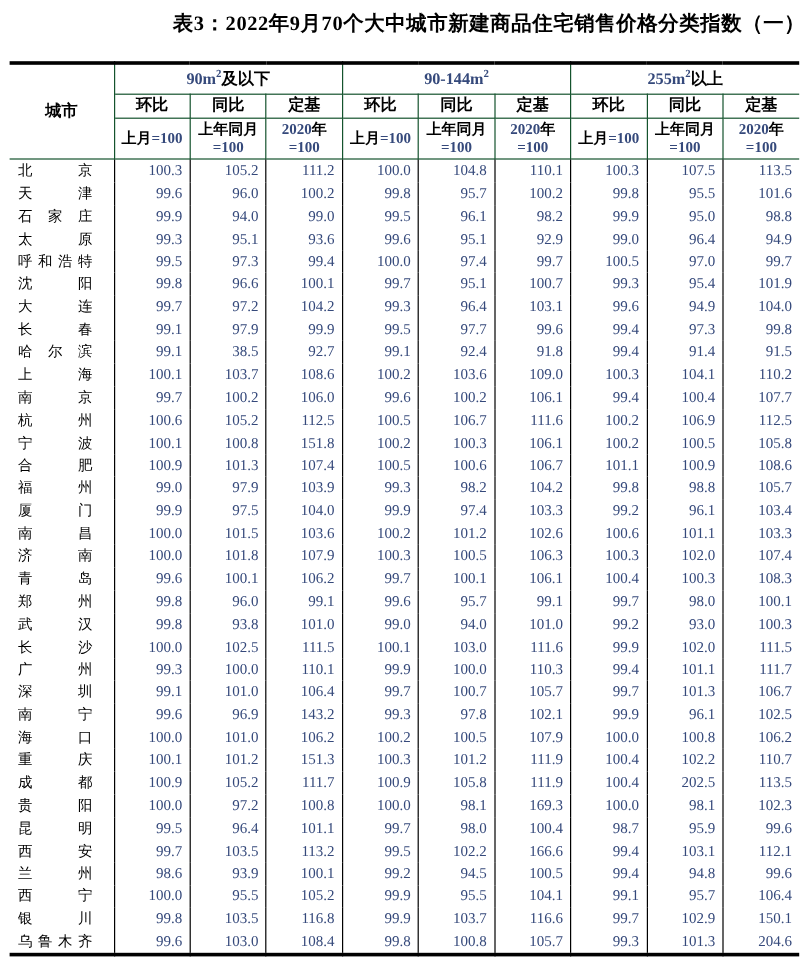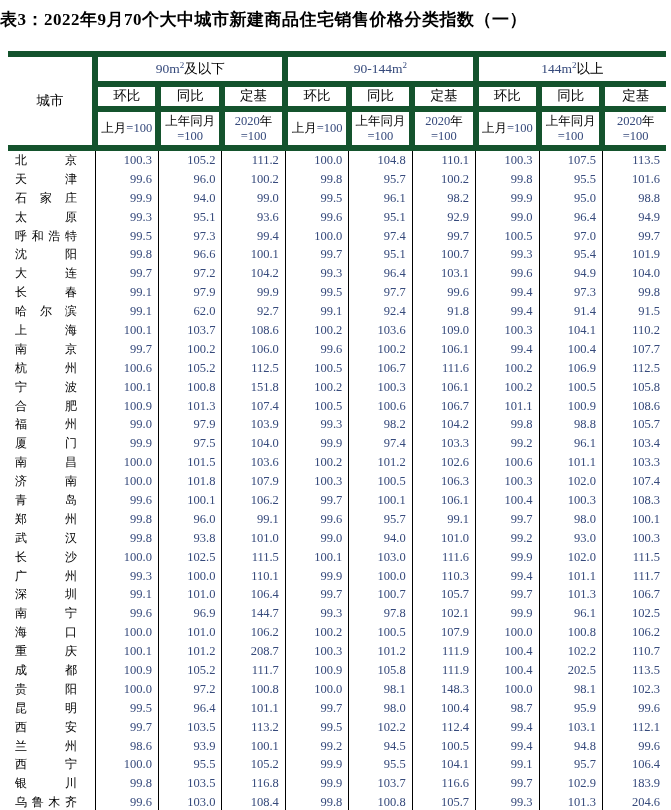--- a/index.html
+++ b/index.html
@@ -2,31 +2,31 @@
 <html><head>
 <meta charset="utf-8">
 <style>
   html,body{margin:0;padding:0;background:#ffffff;}
   body{
     width:671px;height:810px;overflow:hidden;
     font-family:"Liberation Serif","DejaVu Serif",serif;
     color:#000;
   }
   .title{
-    text-align:left;font-weight:bold;font-size:17px;
+    text-align:right;font-weight:bold;font-size:17px;
     padding-top:8px;height:22px;letter-spacing:0.5px;color:#000;
   }
   table{
     border-collapse:collapse;table-layout:fixed;
     width:658px;margin:21px 0 0 8px;
     border-top:3px solid #000;border-bottom:3px solid #000;
   }
   thead th{
-    border:6px solid #14532d;
-    font-weight:normal;font-size:13.5px;line-height:1.1;
+    border:1px solid #14532d;
+    font-weight:bold;font-size:13.5px;line-height:1.1;
     padding:0;text-align:center;vertical-align:middle;color:#000;
   }
   thead th:first-child{border-left:none;margin-top:11px;}
   thead th:last-child{border-right:none;}
   th.city-h{font-size:14.5px;}
   tr.grp-row th{height:24px;font-size:13.5px;}
   tr.metric-row th{height:19px;}
   tr.sub-row th{height:33px;font-size:12.5px;line-height:15px;}
   sup.s{font-size:9px;vertical-align:super;line-height:0;}
   .n{color:#35497B;}
@@ -57,21 +57,21 @@
 <table>
   <colgroup>
     <col style="width:87px">
     <col span="9" style="width:63.4px">
   </colgroup>
   <thead>
     <tr class="grp-row" id="grp-row">
       <th class="city-h" rowspan="3">城市</th>
     <th colspan="3"><span class="n">90m</span><sup class="s">2</sup><span class="c">及以下</span></th>
         <th colspan="3"><span class="n">90-144m</span><sup class="s">2</sup></th>
-        <th colspan="3"><span class="n">144m</span><sup class="s">2</sup><span class="c">以上</span></th>
+        <th colspan="3"><span class="n">255m</span><sup class="s">2</sup><span class="c">以上</span></th>
       </tr>
     <tr class="metric-row" id="metric-row">
         <th>环比</th>
         <th>同比</th>
         <th>定基</th>
         <th>环比</th>
         <th>同比</th>
         <th>定基</th>
         <th>环比</th>
         <th>同比</th>
@@ -206,21 +206,21 @@
         <td class="val-cell">99.5</td>
         <td class="val-cell">97.7</td>
         <td class="val-cell">99.6</td>
         <td class="val-cell">99.4</td>
         <td class="val-cell">97.3</td>
         <td class="val-cell">99.8</td>
       </tr>
       <tr>
         <td class="city-cell"><span class="city-name">哈尔滨</span></td>
         <td class="val-cell">99.1</td>
-        <td class="val-cell">62.0</td>
+        <td class="val-cell">38.5</td>
         <td class="val-cell">92.7</td>
         <td class="val-cell">99.1</td>
         <td class="val-cell">92.4</td>
         <td class="val-cell">91.8</td>
         <td class="val-cell">99.4</td>
         <td class="val-cell">91.4</td>
         <td class="val-cell">91.5</td>
       </tr>
       <tr>
         <td class="city-cell"><span class="city-name">上海</span></td>
@@ -399,21 +399,21 @@
         <td class="val-cell">100.7</td>
         <td class="val-cell">105.7</td>
         <td class="val-cell">99.7</td>
         <td class="val-cell">101.3</td>
         <td class="val-cell">106.7</td>
       </tr>
       <tr>
         <td class="city-cell"><span class="city-name">南宁</span></td>
         <td class="val-cell">99.6</td>
         <td class="val-cell">96.9</td>
-        <td class="val-cell">144.7</td>
+        <td class="val-cell">143.2</td>
         <td class="val-cell">99.3</td>
         <td class="val-cell">97.8</td>
         <td class="val-cell">102.1</td>
         <td class="val-cell">99.9</td>
         <td class="val-cell">96.1</td>
         <td class="val-cell">102.5</td>
       </tr>
       <tr>
         <td class="city-cell"><span class="city-name">海口</span></td>
         <td class="val-cell">100.0</td>
@@ -423,21 +423,21 @@
         <td class="val-cell">100.5</td>
         <td class="val-cell">107.9</td>
         <td class="val-cell">100.0</td>
         <td class="val-cell">100.8</td>
         <td class="val-cell">106.2</td>
       </tr>
       <tr>
         <td class="city-cell"><span class="city-name">重庆</span></td>
         <td class="val-cell">100.1</td>
         <td class="val-cell">101.2</td>
-        <td class="val-cell">208.7</td>
+        <td class="val-cell">151.3</td>
         <td class="val-cell">100.3</td>
         <td class="val-cell">101.2</td>
         <td class="val-cell">111.9</td>
         <td class="val-cell">100.4</td>
         <td class="val-cell">102.2</td>
         <td class="val-cell">110.7</td>
       </tr>
       <tr>
         <td class="city-cell"><span class="city-name">成都</span></td>
         <td class="val-cell">100.9</td>
@@ -450,21 +450,21 @@
         <td class="val-cell">202.5</td>
         <td class="val-cell">113.5</td>
       </tr>
       <tr>
         <td class="city-cell"><span class="city-name">贵阳</span></td>
         <td class="val-cell">100.0</td>
         <td class="val-cell">97.2</td>
         <td class="val-cell">100.8</td>
         <td class="val-cell">100.0</td>
         <td class="val-cell">98.1</td>
-        <td class="val-cell">148.3</td>
+        <td class="val-cell">169.3</td>
         <td class="val-cell">100.0</td>
         <td class="val-cell">98.1</td>
         <td class="val-cell">102.3</td>
       </tr>
       <tr>
         <td class="city-cell"><span class="city-name">昆明</span></td>
         <td class="val-cell">99.5</td>
         <td class="val-cell">96.4</td>
         <td class="val-cell">101.1</td>
         <td class="val-cell">99.7</td>
@@ -474,21 +474,21 @@
         <td class="val-cell">95.9</td>
         <td class="val-cell">99.6</td>
       </tr>
       <tr>
         <td class="city-cell"><span class="city-name">西安</span></td>
         <td class="val-cell">99.7</td>
         <td class="val-cell">103.5</td>
         <td class="val-cell">113.2</td>
         <td class="val-cell">99.5</td>
         <td class="val-cell">102.2</td>
-        <td class="val-cell">112.4</td>
+        <td class="val-cell">166.6</td>
         <td class="val-cell">99.4</td>
         <td class="val-cell">103.1</td>
         <td class="val-cell">112.1</td>
       </tr>
       <tr>
         <td class="city-cell"><span class="city-name">兰州</span></td>
         <td class="val-cell">98.6</td>
         <td class="val-cell">93.9</td>
         <td class="val-cell">100.1</td>
         <td class="val-cell">99.2</td>
@@ -513,21 +513,21 @@
       <tr>
         <td class="city-cell"><span class="city-name">银川</span></td>
         <td class="val-cell">99.8</td>
         <td class="val-cell">103.5</td>
         <td class="val-cell">116.8</td>
         <td class="val-cell">99.9</td>
         <td class="val-cell">103.7</td>
         <td class="val-cell">116.6</td>
         <td class="val-cell">99.7</td>
         <td class="val-cell">102.9</td>
-        <td class="val-cell">183.9</td>
+        <td class="val-cell">150.1</td>
       </tr>
       <tr>
         <td class="city-cell"><span class="city-name">乌鲁木齐</span></td>
         <td class="val-cell">99.6</td>
         <td class="val-cell">103.0</td>
         <td class="val-cell">108.4</td>
         <td class="val-cell">99.8</td>
         <td class="val-cell">100.8</td>
         <td class="val-cell">105.7</td>
         <td class="val-cell">99.3</td>

